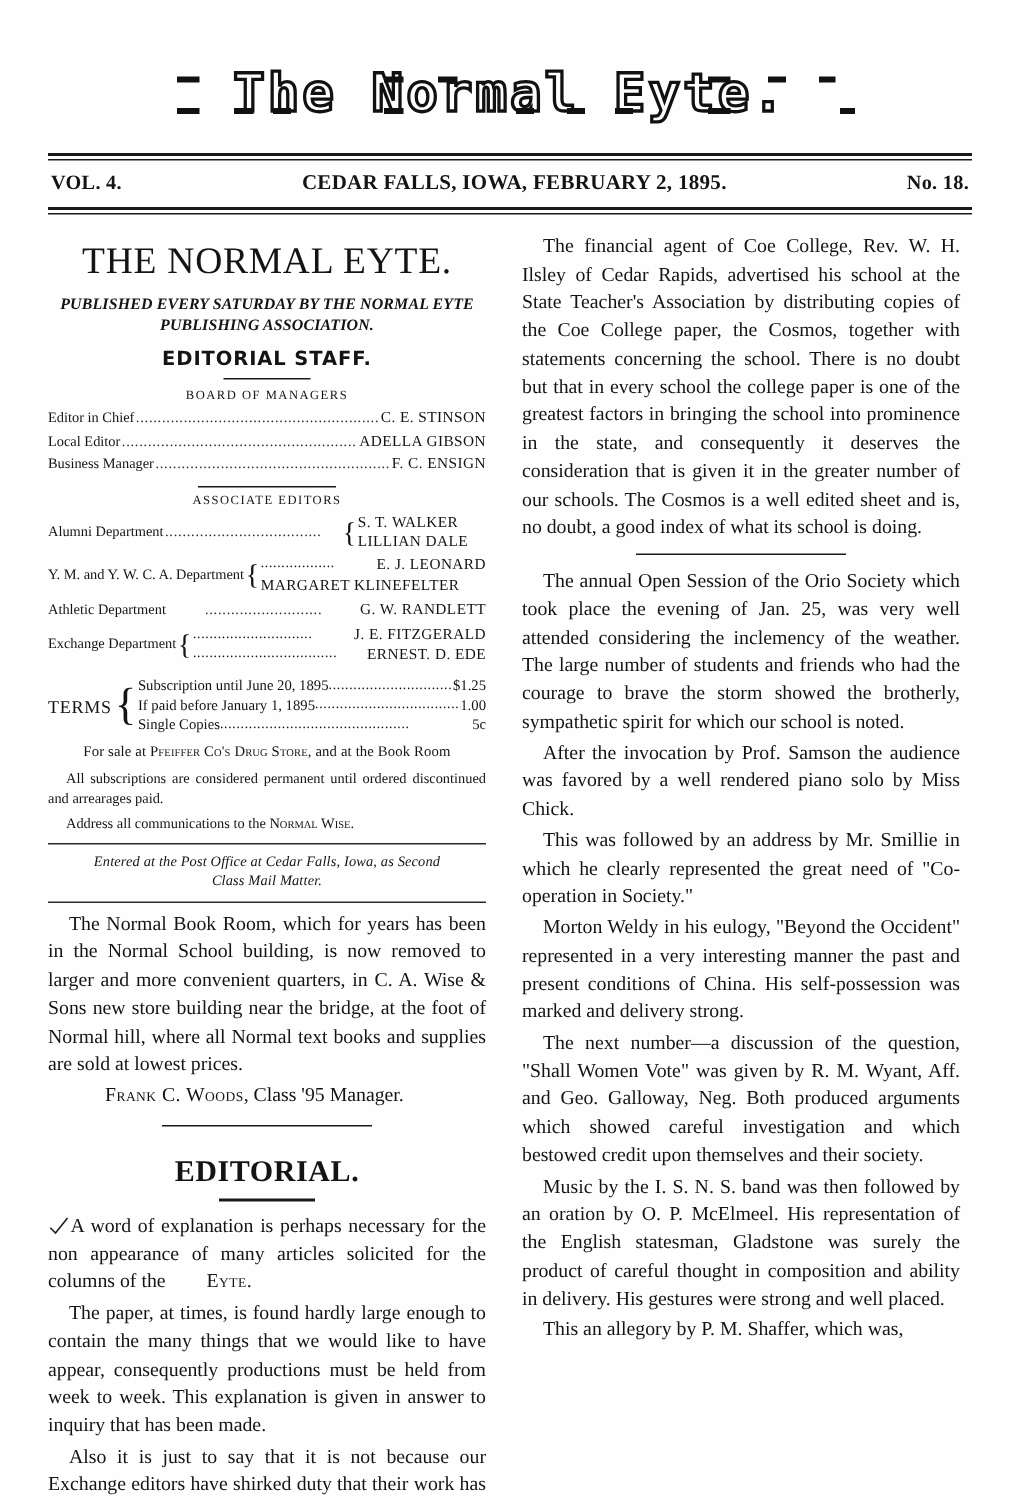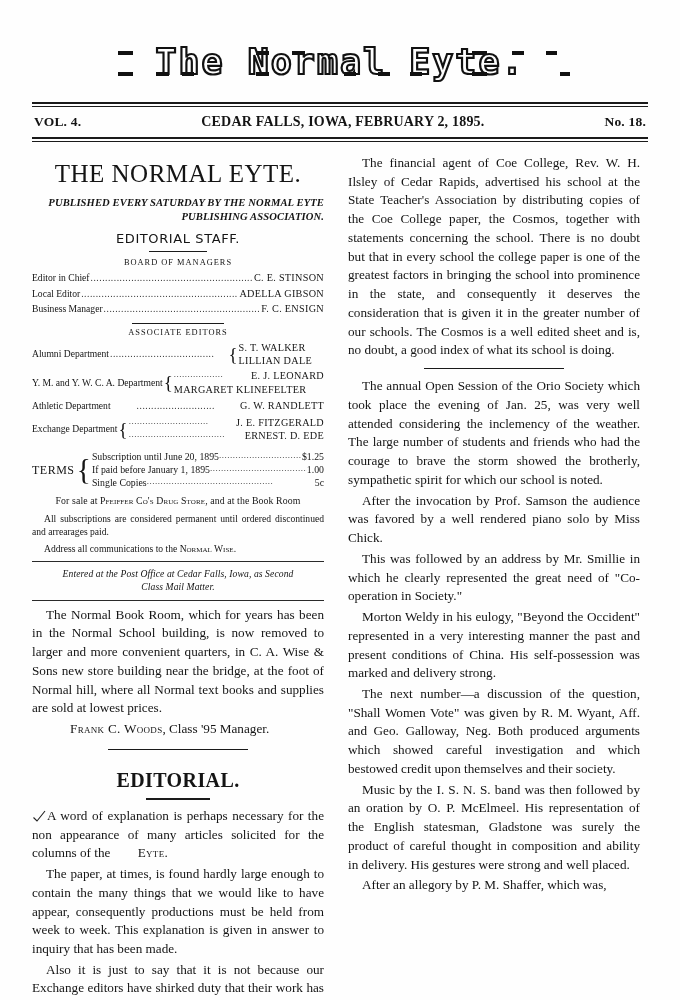--- a/index.html
+++ b/index.html
@@ -71,32 +71,32 @@
 
   
   .paper-title {
     text-align: center;
     font-size: 25px;
     letter-spacing: .5px;
     margin: 2px 0 4px 0;
     font-weight: normal;
   }
   .pub-line {
-    text-align: right;
+    text-align: center;
     font-style: italic;
     font-weight: bold;
     font-size: 10.6px;
     line-height: 1.35;
     letter-spacing: .1px;
     margin-bottom: 6px;
   }
   .staff-head {
     text-align: center;
     font-family: "DejaVu Sans", sans-serif;
-    font-weight: normal;
+    font-weight: bold;
     font-size: 13px;
     letter-spacing: .6px;
     margin-bottom: 1px;
   }
   .mini-rule {
     width: 58px;
     height: 1px;
     background: #1a1a1a;
     margin: 2px auto 5px auto;
   }
@@ -471,16 +471,16 @@
       <p>The financial agent of Coe College, Rev. W. H. Ilsley of Cedar Rapids, advertised his school at the State Teacher's Association by distributing copies of the Coe College paper, the Cosmos, together with statements concerning the school. There is no doubt but that in every school the college paper is one of the greatest factors in bringing the school into prominence in the state, and consequently it deserves the consideration that is given it in the greater number of our schools. The Cosmos is a well edited sheet and is, no doubt, a good index of what its school is doing.</p>
 
       <div class="right-rule"></div>
 
       <p>The annual Open Session of the Orio Society which took place the evening of Jan. 25, was very well attended considering the inclemency of the weather. The large number of students and friends who had the courage to brave the storm showed the brotherly, sympathetic spirit for which our school is noted.</p>
       <p>After the invocation by Prof. Samson the audience was favored by a well rendered piano solo by Miss Chick.</p>
       <p>This was followed by an address by Mr. Smillie in which he clearly represented the great need of "Co-operation in Society."</p>
       <p>Morton Weldy in his eulogy, "Beyond the Occident" represented in a very interesting manner the past and present conditions of China. His self-possession was marked and delivery strong.</p>
       <p>The next number—a discussion of the question, "Shall Women Vote" was given by R. M. Wyant, Aff. and Geo. Galloway, Neg. Both produced arguments which showed careful investigation and which bestowed credit upon themselves and their society.</p>
       <p>Music by the I. S. N. S. band was then followed by an oration by O. P. McElmeel. His representation of the English statesman, Gladstone was surely the product of careful thought in composition and ability in delivery. His gestures were strong and well placed.</p>
-      <p>After an allegory by P. M. Shaffer, which was,</p>
+      <p>This an allegory by P. M. Shaffer, which was,</p>
     </div>
   </div>
 </div>
 
 </body></html>

